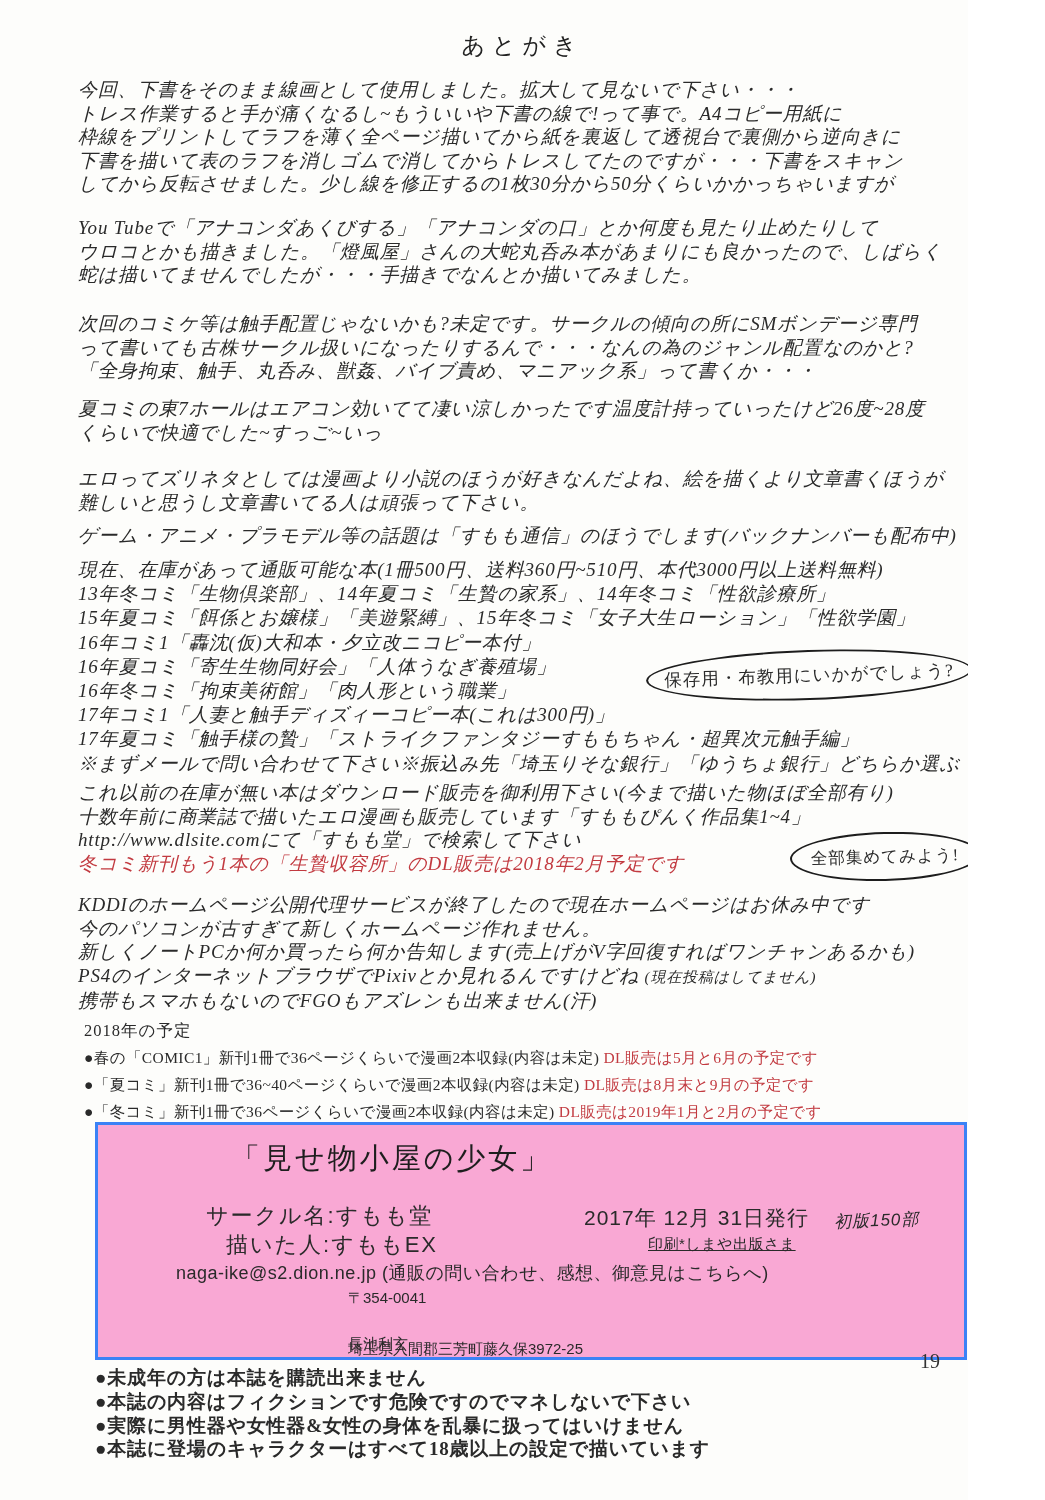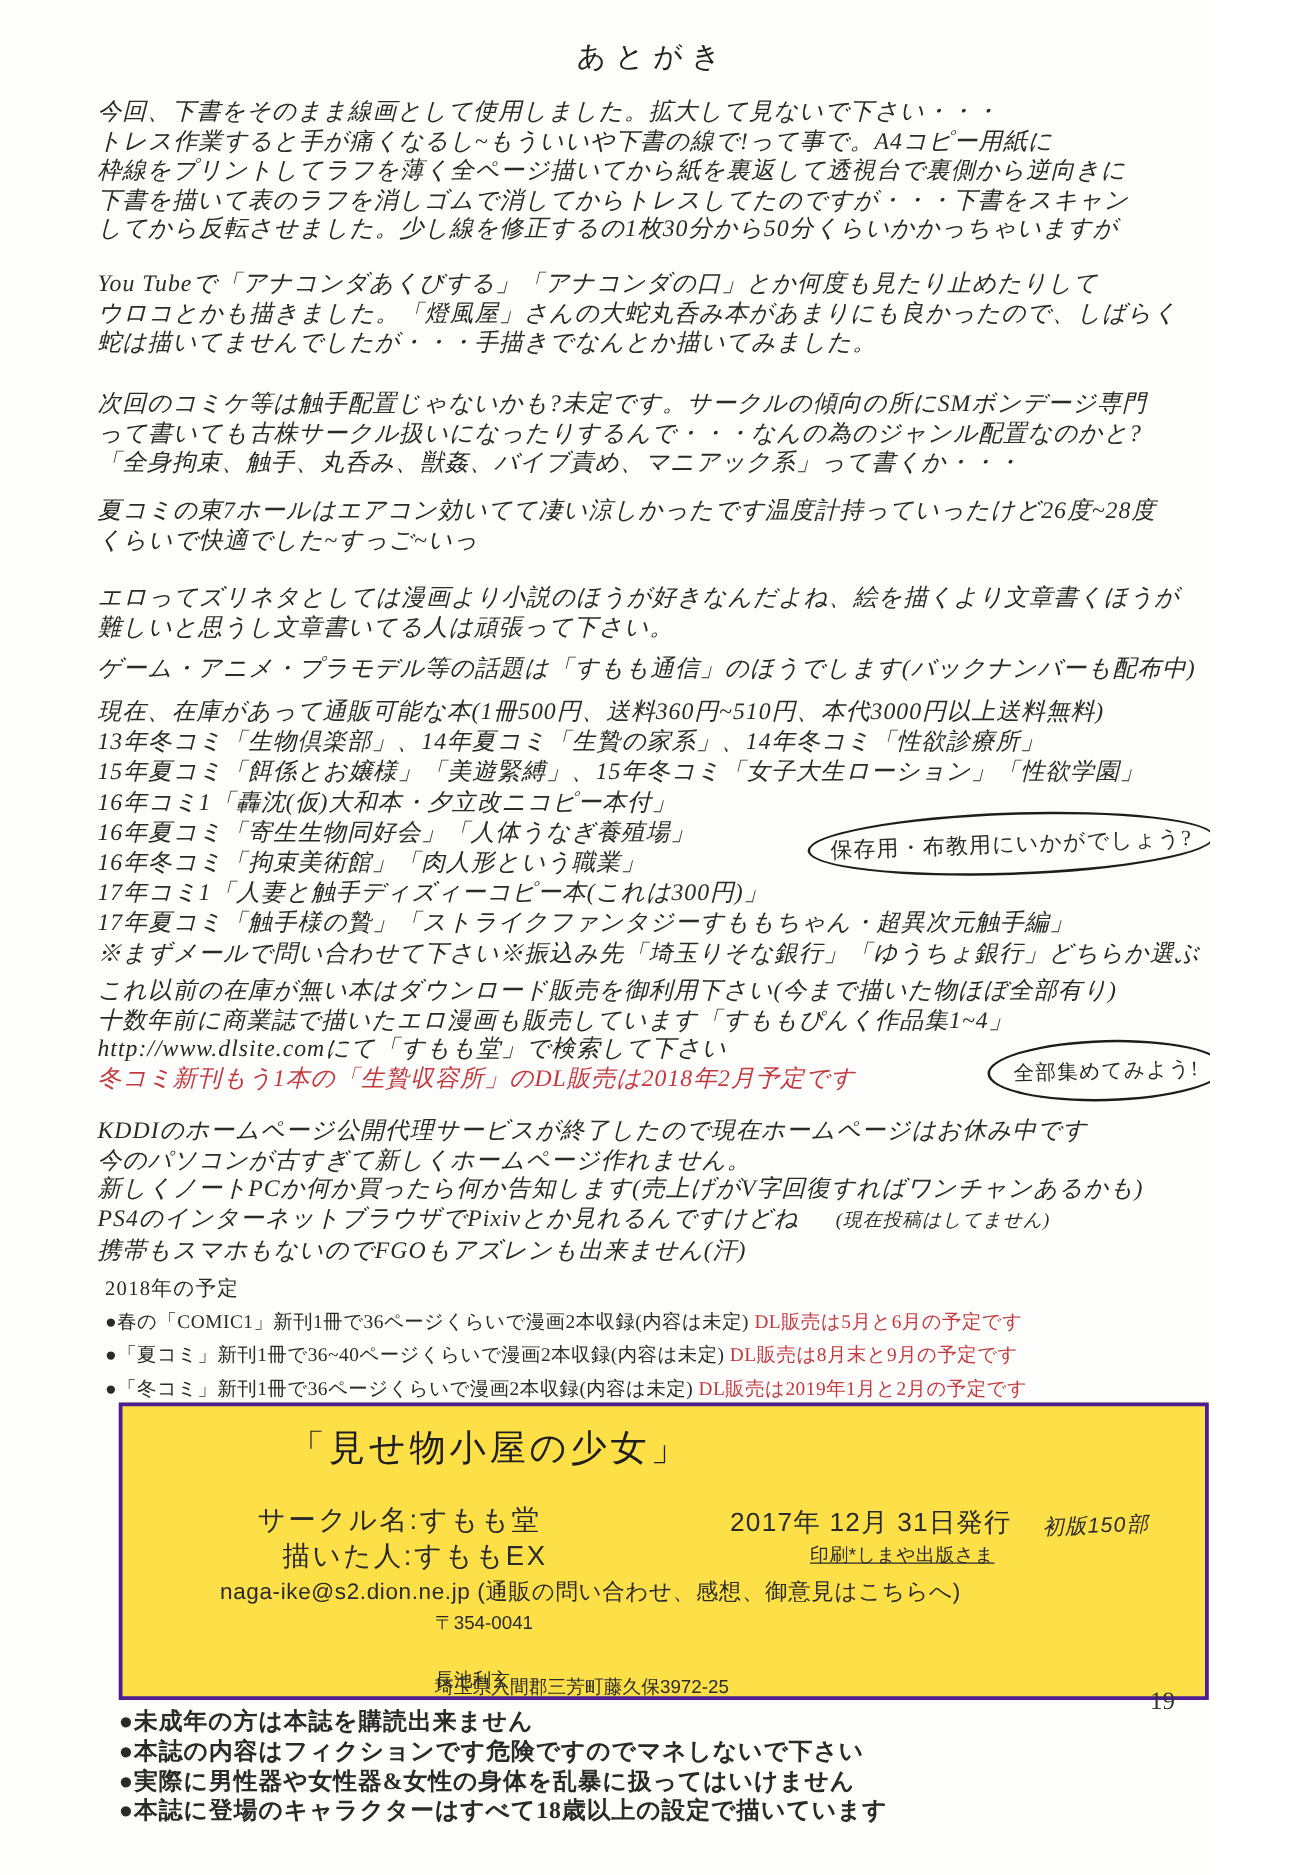--- a/index.html
+++ b/index.html
@@ -29,22 +29,22 @@
     background:#fdfdfb;
     white-space:nowrap;
   }
   .oval-save{left:646px;top:650px;width:322px;height:46px;font-size:17.5px;transform:rotate(-2deg);letter-spacing:1px;}
   .oval-collect{left:790px;top:832px;width:186px;height:45px;font-size:16.5px;transform:rotate(-1.5deg);letter-spacing:1px;}
   .schedule-header{left:84px;top:1020px;font-size:16.5px;letter-spacing:1px;}
   .schedule{left:84px;top:1044px;width:930px;font-size:15.5px;letter-spacing:0.4px;}
   .schedule .ln{line-height:27px;white-space:nowrap;}
   .colophon{
     left:95px;top:1122px;width:866px;height:232px;
-    border:3px solid #4c1d95;
-    background:#fde047;
+    border:3px solid #3b82f6;
+    background:#f9a8d4;
     font-family:"Liberation Sans","DejaVu Sans",sans-serif;
   }
   .book-title{left:133px;top:14px;font-size:29px;letter-spacing:3px;color:#1e1e1e;}
   .circle-name{left:108px;top:76px;font-size:22px;letter-spacing:2px;}
   .artist-name{left:128px;top:105px;font-size:22px;letter-spacing:2px;}
   .pub-date{left:486px;top:79px;font-size:21px;letter-spacing:1px;}
   .printer{left:550px;top:110px;font-size:15px;letter-spacing:0.5px;text-decoration:underline;}
   .edition{left:736px;top:84px;font-size:17px;font-style:italic;transform:rotate(-2deg);letter-spacing:1px;}
   .email-line{left:78px;top:136px;font-size:18px;letter-spacing:0.5px;}
   .postal{left:250px;top:164px;font-size:15px;}
@@ -119,21 +119,21 @@
   </div>
 
   <div class="abs oval oval-collect">
     <span>全部集めてみよう!</span>
   </div>
 
   <div class="abs block" style="top:893px;">
     <div class="ln">KDDIのホームページ公開代理サービスが終了したので現在ホームページはお休み中です</div>
     <div class="ln">今のパソコンが古すぎて新しくホームページ作れません。</div>
     <div class="ln">新しくノートPCか何か買ったら何か告知します(売上げがV字回復すればワンチャンあるかも)</div>
-    <div class="ln"><span>PS4のインターネットブラウザでPixivとか見れるんですけどね </span><span style="font-size:15px;margin-left:24px;">(現在投稿はしてません)</span></div>
+    <div class="ln"><span>PS4のインターネットブラウザでPixivとか見れるんですけどね </span><span style="font-size:15px;">(現在投稿はしてません)</span></div>
     <div class="ln">携帯もスマホもないのでFGOもアズレンも出来ません(汗)</div>
   </div>
 
   <div class="abs schedule-header">2018年の予定</div>
 
   <div class="abs schedule">
     <div class="ln"><span>●春の「COMIC1」新刊1冊で36ページくらいで漫画2本収録(内容は未定) </span><span class="red">DL販売は5月と6月の予定です</span></div>
     <div class="ln"><span>●「夏コミ」新刊1冊で36~40ページくらいで漫画2本収録(内容は未定) </span><span class="red">DL販売は8月末と9月の予定です</span></div>
     <div class="ln"><span>●「冬コミ」新刊1冊で36ページくらいで漫画2本収録(内容は未定) </span><span class="red">DL販売は2019年1月と2月の予定です</span></div>
   </div>

